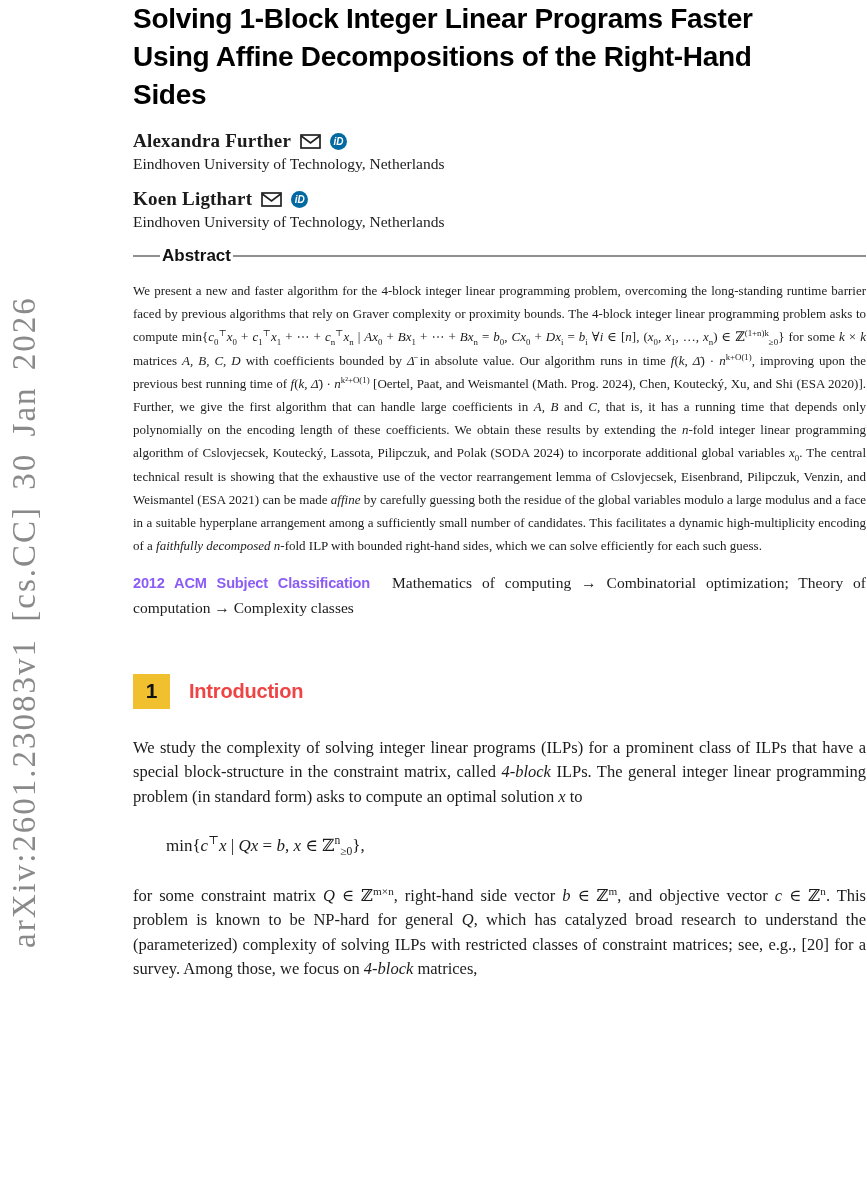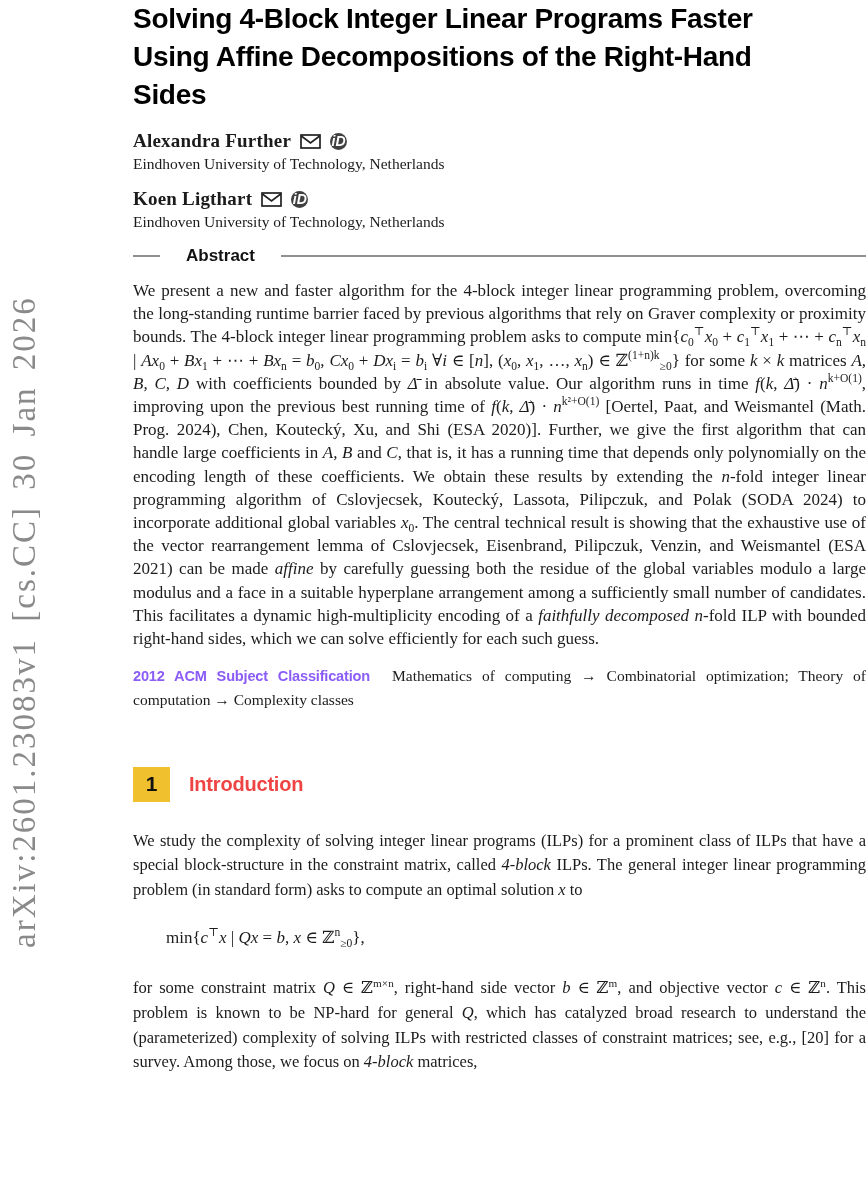--- a/index.html
+++ b/index.html
@@ -40,40 +40,40 @@
   .title-line { display:block; }
 
   .author { display:flex; align-items:center; gap:9px; margin:0; }
   .author-name {
     font-size:19px; font-weight:bold; letter-spacing:0.2px;
   }
   .icon.email { display:inline-flex; align-items:center; }
   .icon.orcid {
     display:inline-flex; align-items:center; justify-content:center;
     width:17px; height:17px; border-radius:50%;
-    background:#404040; color:#fff;
+    background:#0369a1; color:#fff;
     font-family:"Liberation Sans","DejaVu Sans",sans-serif;
-    font-size:14px; font-weight:bold; font-style:italic;
+    font-size:10px; font-weight:bold; font-style:italic;
   }
   .affil { font-size:15.5px; margin:3px 0 15px 0; }
 
   .abstract-header {
-    display:flex; align-items:center; gap:26px;
+    display:flex; align-items:center; gap:2px;
     margin:14px 0 0 0;
   }
   .abstract-header .rule { height:2px; background:#909090; }
   .rule-left { width:27px; }
   .rule-right { flex:1; }
   .abstract-label {
     font-family:"Liberation Sans","DejaVu Sans",sans-serif;
     font-weight:bold; font-size:17px; color:#111;
   }
 
   .abstract {
-    font-size:17px; line-height:23.2px;
+    font-size:13px; line-height:23.2px;
     text-align:justify; margin:13px 0 0 0;
   }
 
   .meta { font-size:15.5px; line-height:23.2px; text-align:justify; }
   .meta.acm { margin:14px 0 0 0; }
   .meta.kw  { margin:23px 0 0 0; }
   .meta-label {
     font-family:"Liberation Sans","DejaVu Sans",sans-serif;
     font-weight:bold; font-size:14.6px; color:#8b5cf6;
     margin-right:22px; letter-spacing:-0.2px;
@@ -115,21 +115,21 @@
 </head>
 <body>
 
 <div class="page">
 
   <div class="arxiv-stamp">arXiv:2601.23083v1 [cs.CC] 30 Jan 2026</div>
 
   <main class="content">
 
     <h1 class="title">
-      <span class="title-line">Solving 4-Block Integer Linear Programs Faster</span>
+      <span class="title-line">Solving 1-Block Integer Linear Programs Faster</span>
       <span class="title-line">Using Affine Decompositions of the Right-Hand</span>
       <span class="title-line">Sides</span>
     </h1>
 
     <div class="author">
       <span class="author-name">Alexandra Further</span>
       <span class="icon email">
         <svg width="21" height="15" viewBox="0 0 21 15">
             <rect x="1" y="1" width="19" height="13" fill="none" stroke="#222" stroke-width="1.7"></rect>
             <path d="M1,1.8 L10.5,9 L20,1.8" fill="none" stroke="#222" stroke-width="1.7"></path>

